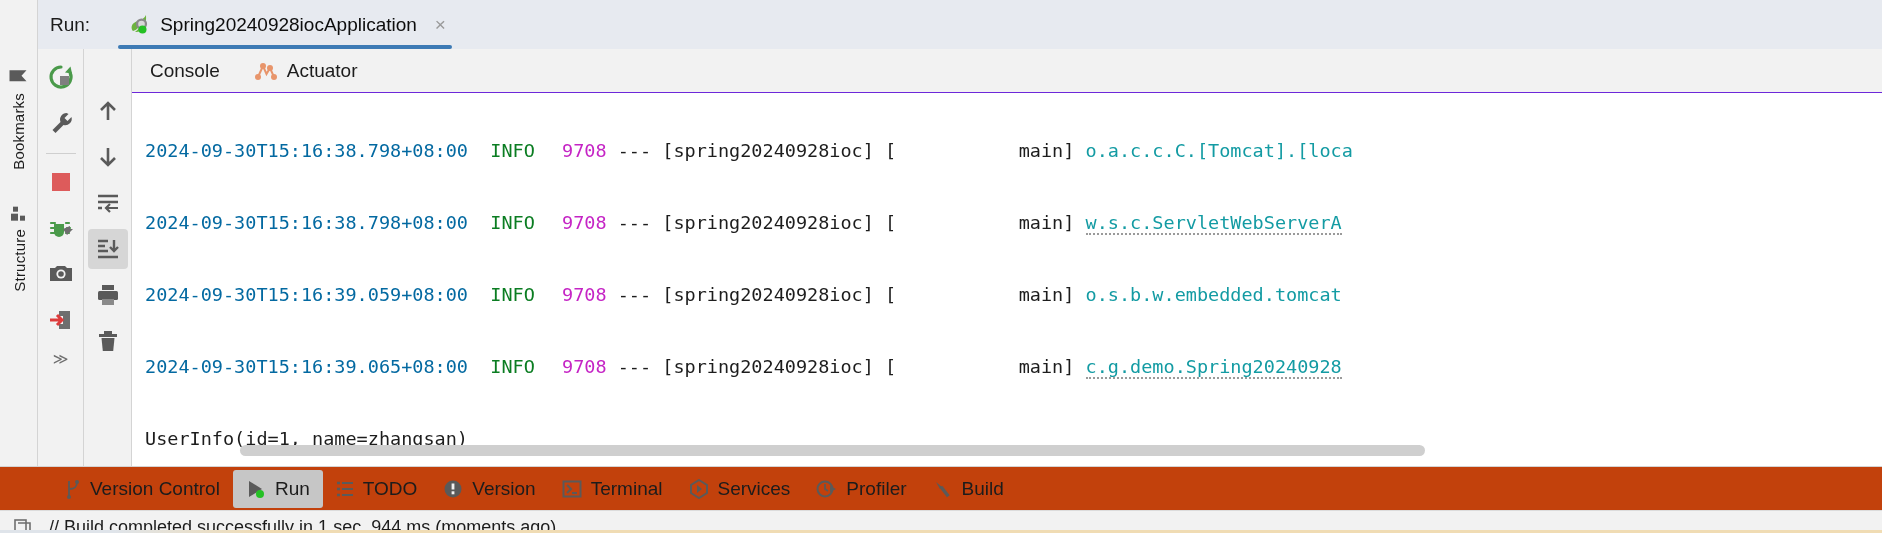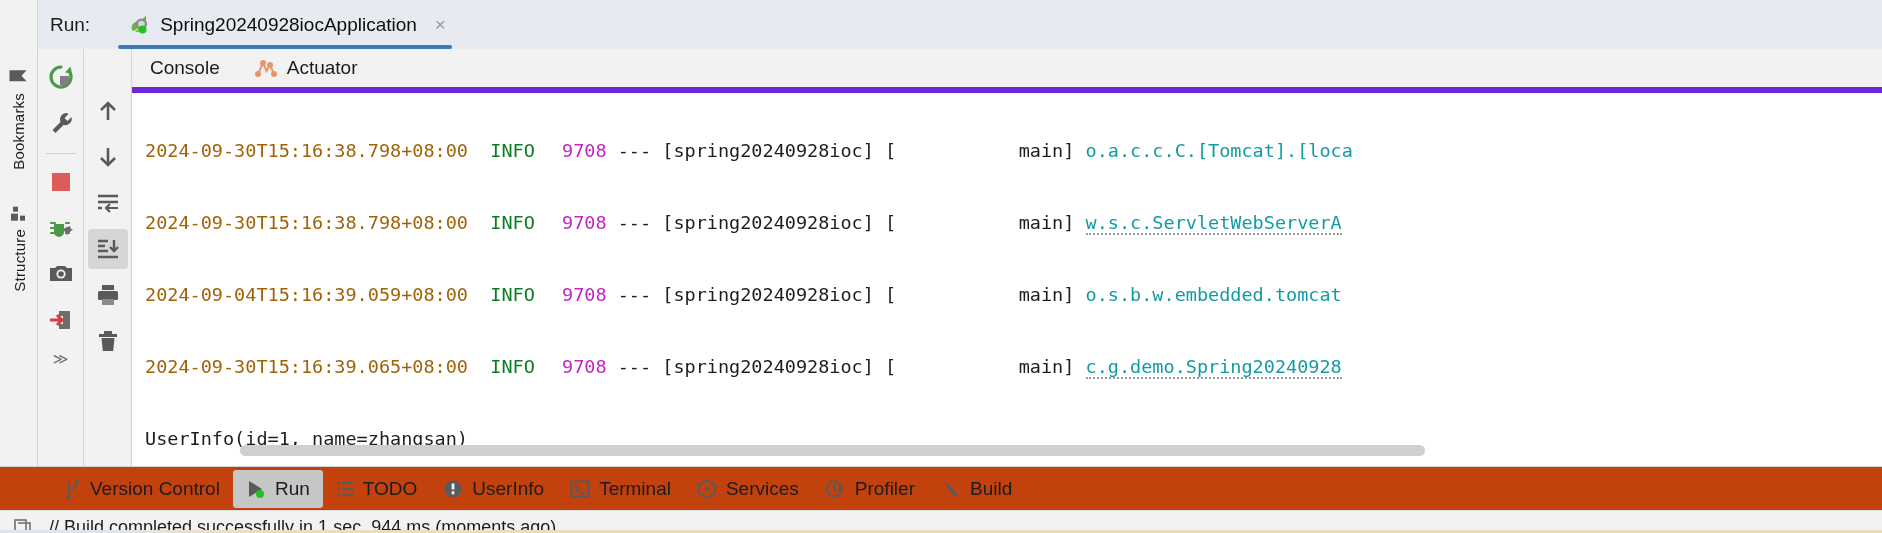--- a/index.html
+++ b/index.html
@@ -66,37 +66,37 @@
     width: 40px; height: 40px; display: flex; align-items: center; justify-content: center;
     cursor: pointer; border-radius: 4px; margin-bottom: 6px;
   }
   .act.sel { background: #d6d6d6; }
   .act-sep { width: 30px; height: 1px; background: #cfcfcf; margin: 4px 0 8px; }
   .chev { font-size: 15px; color: #6e6e6e; margin-top: 4px; cursor: pointer; }
 
   
   .console-tabs {
     position: absolute; left: 94px; top: 49px; right: 0; height: 44px;
-    background: #f2f2f2; border-bottom: 6px solid #6d28d9;
+    background: #f2f2f2; border-bottom: 1px solid #6d28d9;
     display: flex; align-items: center; padding-left: 14px; gap: 26px; text-align: right;
   }
   .ctab { display: flex; align-items: center; gap: 9px; font-size: 19px; color: #1c1c1c; cursor: pointer; padding: 0 4px; }
 
   
   .console-area {
     position: absolute; left: 94px; top: 93px; right: 0; bottom: 0;
     background: #ffffff; overflow: hidden;
   }
   .log {
     font-family: "DejaVu Sans Mono", monospace;
     font-size: 18.5px; line-height: 36px;
     white-space: pre; padding-left: 13px; padding-top: 4px;
     color: #1d1d1d;
   }
-  .log .c-date { color: #a16207; }
+  .log .c-date { color: #0369a1; }
   .log .c-info { color: #0b7d22; }
   .log .c-pid  { color: #c524c5; margin-left: 16px; }
   .log .c-dash { color: #1d1d1d; }
   .log .c-app  { color: #1d1d1d; }
   .log .c-thr  { color: #1d1d1d; }
   .log .c-cls  { color: #139ba3; }
   .log .c-cls.u1 { border-bottom: 2px dotted #9a9a9a; }
   .log .c-out  { color: #1d1d1d; }
 
   
@@ -272,21 +272,21 @@
           </svg>
         </span>
         <span>Actuator</span>
       </div>
     </div>
 
     <div class="console-area">
       <div class="log">
 <div><span class="c-date">2024-09-30T15:16:38.798+08:00</span>  <span class="c-info">INFO</span> <span class="c-pid">9708</span> <span class="c-dash">---</span> <span class="c-app">[spring20240928ioc]</span> <span class="c-thr">[           main]</span> <span class="c-cls">o.a.c.c.C.[Tomcat].[loca</span></div>
 <div><span class="c-date">2024-09-30T15:16:38.798+08:00</span>  <span class="c-info">INFO</span> <span class="c-pid">9708</span> <span class="c-dash">---</span> <span class="c-app">[spring20240928ioc]</span> <span class="c-thr">[           main]</span> <span class="c-cls u1">w.s.c.ServletWebServerA</span></div>
-<div><span class="c-date">2024-09-04T15:16:39.059+08:00</span>  <span class="c-info">INFO</span> <span class="c-pid">9708</span> <span class="c-dash">---</span> <span class="c-app">[spring20240928ioc]</span> <span class="c-thr">[           main]</span> <span class="c-cls">o.s.b.w.embedded.tomcat</span></div>
+<div><span class="c-date">2024-09-30T15:16:39.059+08:00</span>  <span class="c-info">INFO</span> <span class="c-pid">9708</span> <span class="c-dash">---</span> <span class="c-app">[spring20240928ioc]</span> <span class="c-thr">[           main]</span> <span class="c-cls">o.s.b.w.embedded.tomcat</span></div>
 <div><span class="c-date">2024-09-30T15:16:39.065+08:00</span>  <span class="c-info">INFO</span> <span class="c-pid">9708</span> <span class="c-dash">---</span> <span class="c-app">[spring20240928ioc]</span> <span class="c-thr">[           main]</span> <span class="c-cls u1">c.g.demo.Spring20240928</span></div>
 <div class="c-out">UserInfo(id=1, name=zhangsan)</div>
 
 
       </div>
       <div class="h-scroll"></div>
     </div>
   </div>
 
   <div class="bottom-bar">
@@ -319,21 +319,21 @@
       <span>TODO</span>
     </div>
     <div class="tw">
       <span>
         <svg width="20" height="20" viewBox="0 0 20 20">
           <circle cx="10" cy="10" r="8.5" fill="#5a5a5a"></circle>
           <rect x="8.6" y="4.5" width="2.8" height="6" fill="#f2f2f2"></rect>
           <rect x="8.6" y="12.3" width="2.8" height="3" fill="#f2f2f2"></rect>
         </svg>
       </span>
-      <span>UserInfo</span>
+      <span>Version</span>
     </div>
     <div class="tw">
       <span>
         <svg width="20" height="20" viewBox="0 0 20 20">
           <rect x="1.5" y="2.5" width="17" height="15" fill="none" stroke="#5a5a5a" stroke-width="2"></rect>
           <path d="M5 6l4 4-4 4M10 14h5" stroke="#5a5a5a" stroke-width="2" fill="none"></path>
         </svg>
       </span>
       <span>Terminal</span>
     </div>

